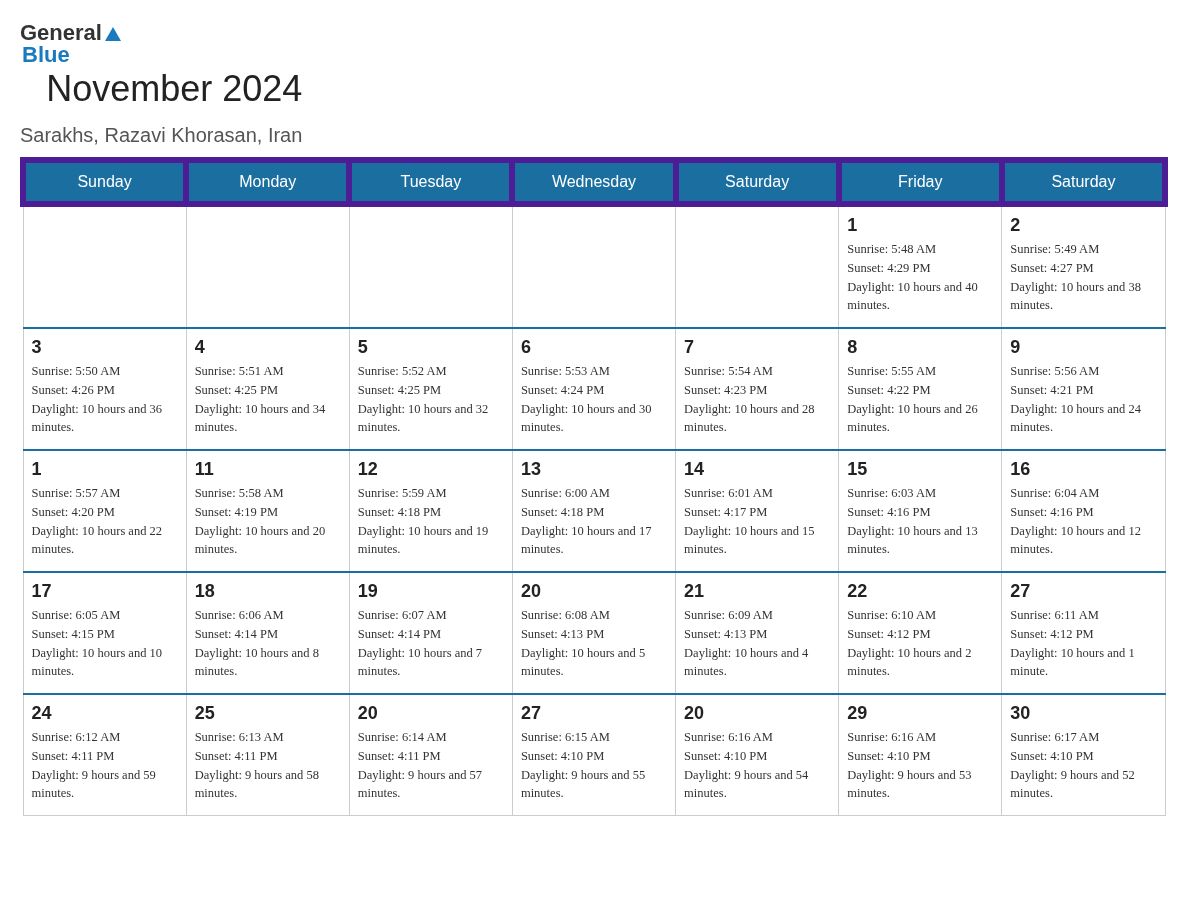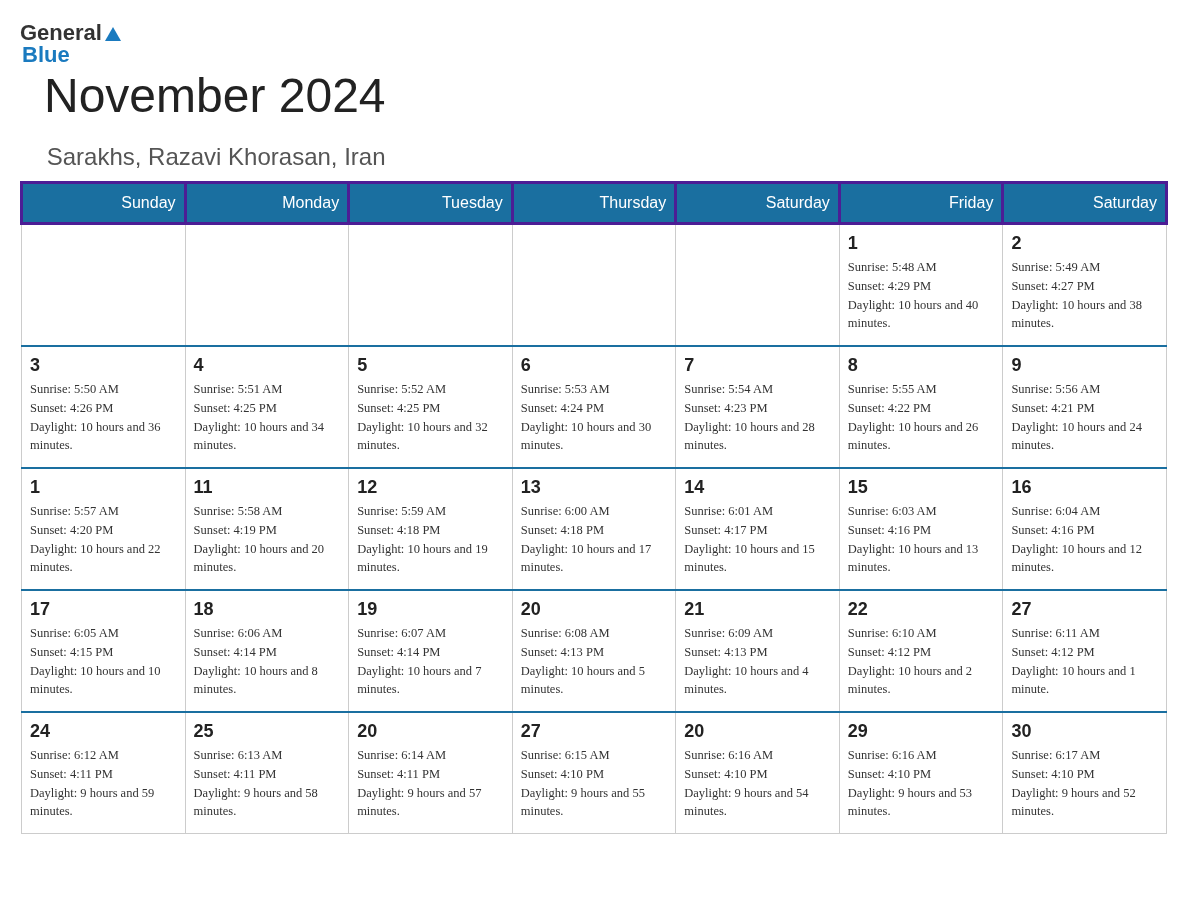--- a/index.html
+++ b/index.html
@@ -19,43 +19,42 @@
     }
     .logo {
       display: flex;
       flex-direction: column;
       align-items: flex-start;
     }
     .title-section {
       text-align: right;
     }
     .month-title {
-      font-size: 48px;
+      font-size: 36px;
       font-weight: normal;
       color: #222;
-      margin-left: 24px;
     }
     .location {
-      font-size: 24px;
+      font-size: 20px;
       color: #555;
-      margin-top: 20px;
+      margin-top: 14px;
     }
     .calendar {
       width: 100%;
       border-collapse: collapse;
       margin-top: 8px;
     }
     .calendar th {
       background-color: #1a6fa0;
       color: #fff;
       padding: 10px 8px;
-      text-align: right;
+      text-align: center;
       font-size: 16px;
       font-weight: normal;
-      border: 3px solid #4c1d95;
+      border: 6px solid #4c1d95;
     }
     .calendar td {
       vertical-align: top;
       padding: 8px 8px 12px 8px;
       border: 1px solid #ccc;
       width: calc(100% / 7);
       min-height: 110px;
       font-size: 13px;
       color: #333;
       background: #fff;
@@ -118,21 +117,21 @@
     <div class="location">Sarakhs, Razavi Khorasan, Iran</div>
   </div>
 </div>
 
 <table class="calendar">
   <thead>
     <tr>
     <th>Sunday</th>
         <th>Monday</th>
         <th>Tuesday</th>
-        <th>Thursday</th>
+        <th>Wednesday</th>
         <th>Saturday</th>
         <th>Friday</th>
         <th>Saturday</th>
       </tr>
   </thead>
   <tbody id="calendar-body">
   <tr>
         <td class="empty-cell"></td>
         <td class="empty-cell"></td>
         <td class="empty-cell"></td>

